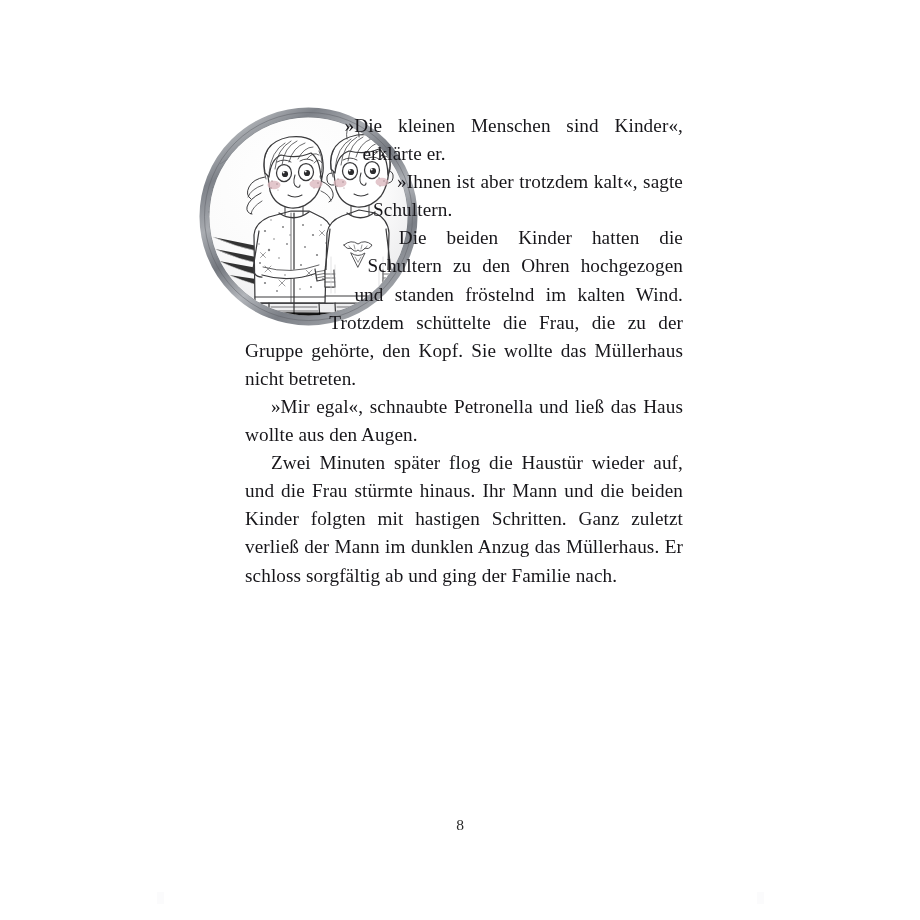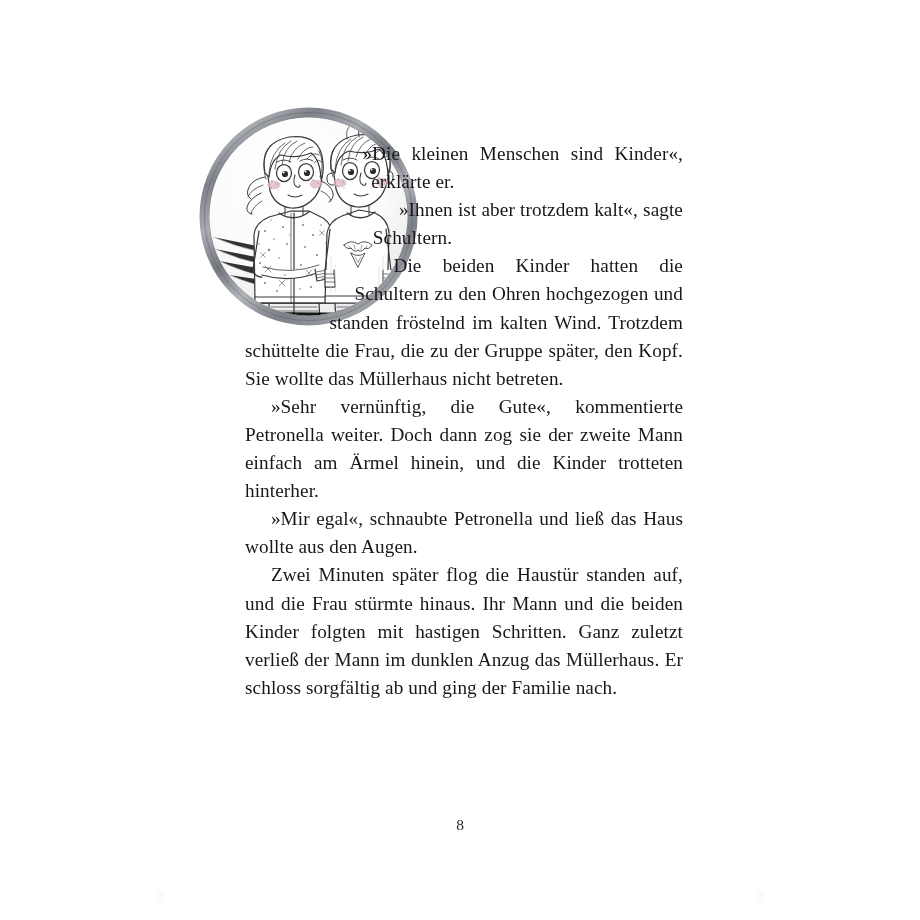--- a/index.html
+++ b/index.html
@@ -47,21 +47,20 @@
     shape-margin: 6px;
     margin: 0 0 0 0;
   }
 
   .para {
     margin: 0;
     text-indent: 1.35em;
   }
   .para.first {
     text-indent: 0;
-    margin-top: 28px;
   }
 
   
   .illustration {
     position: absolute;
     left: 199px;
     top: 107px;
     width: 219px;
     height: 219px;
     pointer-events: none;
@@ -402,24 +401,23 @@
         </g>
       </g>
     </svg>
   </div>
 
   <div class="text-column">
     <div class="illo-float"></div>
 
     <p class="para first">»Die kleinen Menschen sind Kinder«, erklärte er.</p>
     <p class="para">»Ihnen ist aber trotzdem kalt«, sagte Schultern.</p>
-    <p class="para">Die beiden Kinder hatten die Schultern zu den Ohren hochgezogen und standen fröstelnd im kalten Wind. Trotzdem schüttelte die Frau, die zu der Gruppe später, den Kopf. Sie wollte das Müllerhaus nicht betreten.</p>
-    <p class="para">»Sehr vernünftig, die Gute«, kommentierte Petronella weiter. Doch dann zog sie der zweite Mann einfach am Ärmel hinein, und die Kinder trotteten hinterher.</p>
+    <p class="para">Die beiden Kinder hatten die Schultern zu den Ohren hochgezogen und standen fröstelnd im kalten Wind. Trotzdem schüttelte die Frau, die zu der Gruppe gehörte, den Kopf. Sie wollte das Müllerhaus nicht betreten.</p>
     <p class="para">»Mir egal«, schnaubte Petronella und ließ das Haus wollte aus den Augen.</p>
-    <p class="para">Zwei Minuten später flog die Haustür standen auf, und die Frau stürmte hinaus. Ihr Mann und die beiden Kinder folgten mit hastigen Schritten. Ganz zuletzt verließ der Mann im dunklen Anzug das Müllerhaus. Er schloss sorgfältig ab und ging der Familie nach.</p>
+    <p class="para">Zwei Minuten später flog die Haustür wieder auf, und die Frau stürmte hinaus. Ihr Mann und die beiden Kinder folgten mit hastigen Schritten. Ganz zuletzt verließ der Mann im dunklen Anzug das Müllerhaus. Er schloss sorgfältig ab und ging der Familie nach.</p>
   </div>
 
   <div class="folio">8</div>
 
   <div class="edge-mark left"></div>
   <div class="edge-mark right"></div>
 
 </div>
 
 </body></html>

